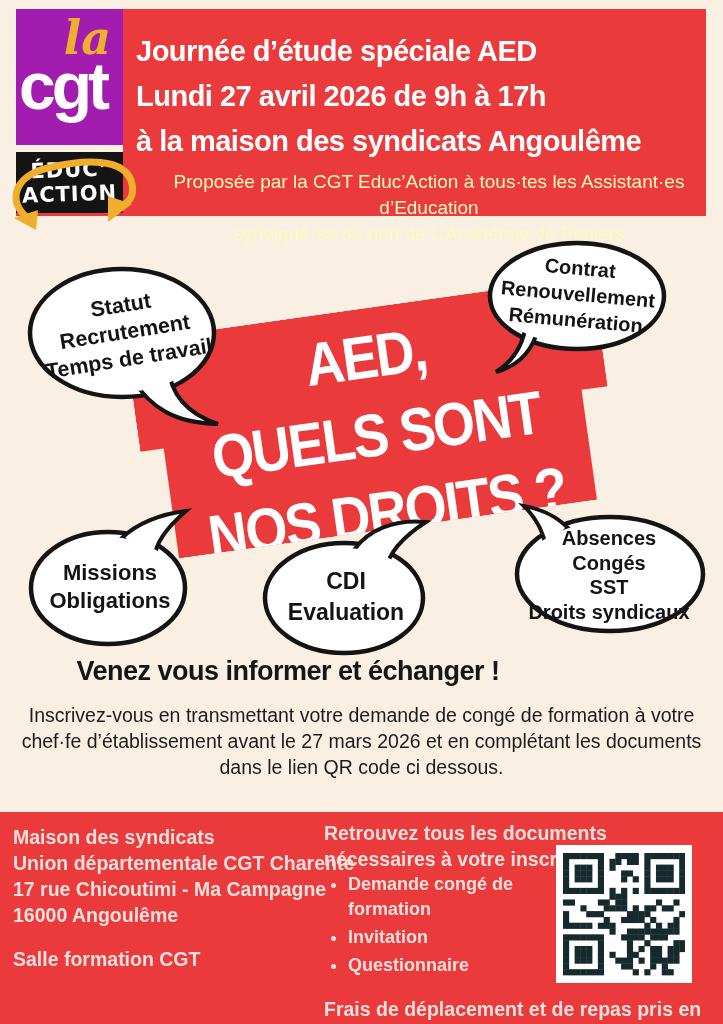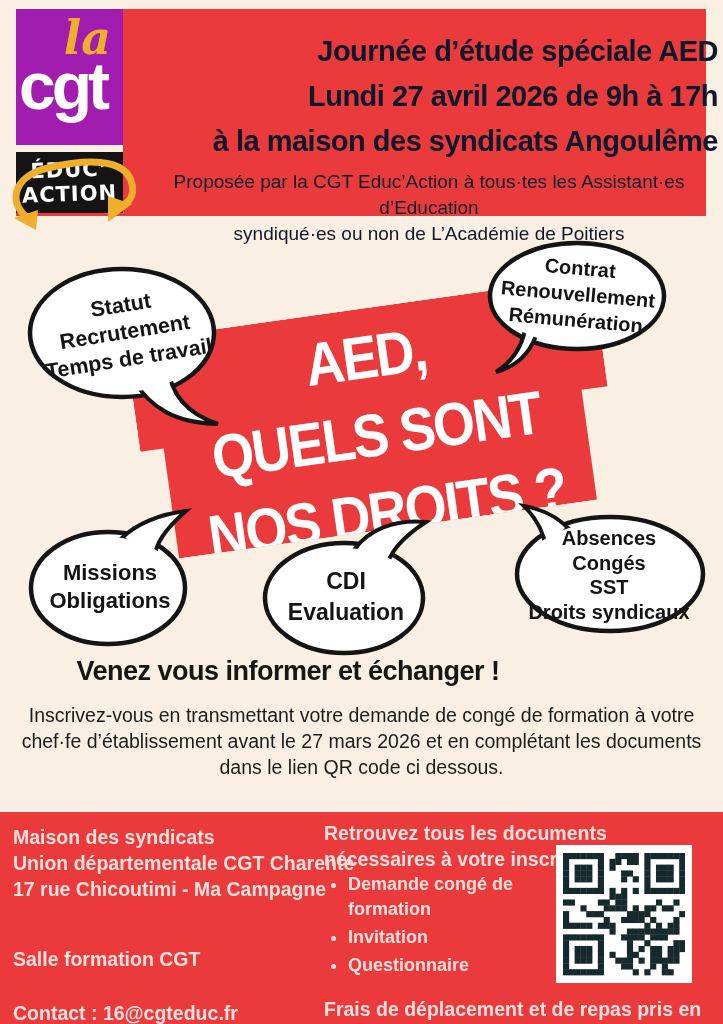--- a/index.html
+++ b/index.html
@@ -8,23 +8,23 @@
 
   
   .header-banner { position:absolute; left:16px; top:9px; width:690px; height:207px; background:#ea3a3c; }
   .logo-red { position:absolute; left:16px; top:9px; width:107px; height:136px; background:#a21caf; z-index:3; }
   .logo-la { position:absolute; right:12px; top:6px; font-family:"DejaVu Serif", serif; font-style:italic; font-weight:bold; font-size:46px; color:#efae2b; line-height:1; }
   .logo-cgt { position:absolute; left:3px; top:44px; font-weight:bold; font-size:66px; letter-spacing:-4px; color:#fff; line-height:1; }
   .logo-gap { position:absolute; left:16px; top:145px; width:107px; height:7px; background:#f9efe2; z-index:3; }
   .logo-black { position:absolute; left:16px; top:152px; width:107px; height:61px; background:#141414; z-index:3; color:#fff; text-align:center; padding-top:6px; }
   .logo-black .ln { font-family:"DejaVu Sans", sans-serif; font-weight:bold; font-size:21px; line-height:24px; letter-spacing:1px; transform:rotate(-2deg); }
   .educ-arrow { position:absolute; left:4px; top:140px; width:150px; height:92px; z-index:4; pointer-events:none; }
-  .header-titles { position:absolute; left:120px; top:20px; width:582px; text-align:right; color:#0f172a; z-index:2; }
+  .header-titles { position:absolute; left:120px; top:20px; width:582px; text-align:left; color:#ffffff; z-index:2; }
   .header-titles .t { font-size:29px; font-weight:bold; line-height:45px; letter-spacing:-0.5px; }
-  .header-sub { position:absolute; left:126px; top:160px; width:574px; text-align:center; color:#0f172a; font-size:19px; line-height:26px; z-index:2; }
+  .header-sub { position:absolute; left:126px; top:160px; width:574px; text-align:center; color:#fef9c3; font-size:19px; line-height:26px; z-index:2; }
 
   
   .main-banner { position:absolute; left:138px; top:308px; width:472px; height:222px; background:#ea3a3c;
     transform:rotate(-8deg); z-index:1;
     clip-path:polygon(0 0, 100% 0, 100% 50%, 94.4% 50%, 94.4% 100%, 5% 100%, 5% 50%, 0 50%); }
   .main-banner .bt { text-align:center; color:#fff; font-weight:bold; font-size:54px; line-height:70px;
     letter-spacing:-2px; transform:scaleY(1.12); transform-origin:top center; padding-top:8px; }
 
   
   .bubble { position:absolute; z-index:2; }
@@ -152,23 +152,23 @@
   </div>
 
   <div class="cta">Venez vous informer et échanger !</div>
   <div class="para">Inscrivez-vous en transmettant votre demande de congé de formation à votre chef·fe d’établissement avant le 27 mars 2026 et en complétant les documents dans le lien QR code ci dessous.</div>
 
   <div class="footer">
     <div class="venue">
       <div>Maison des syndicats</div>
       <div>Union départementale CGT Charente</div>
       <div>17 rue Chicoutimi - Ma Campagne</div>
+      <div>16000 Angoulême</div>
     </div>
     <div class="room">Salle formation CGT</div>
-    <div class="contact">Contact : 16@cgteduc.fr</div>
 
     <div class="docs-intro">Retrouvez tous les documents nécessaires à votre inscription :</div>
     <ul class="docs-list">
       <li>Demande congé de formation</li>
       <li>Invitation</li>
       <li>Questionnaire</li>
     </ul>
 
     <div class="qr-box">
       <svg viewBox="0 0 21 21">

